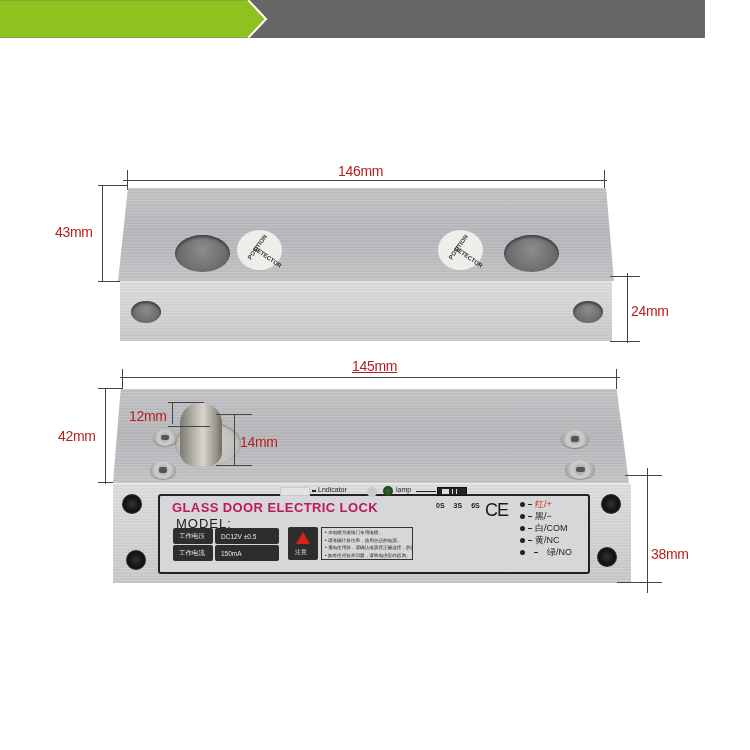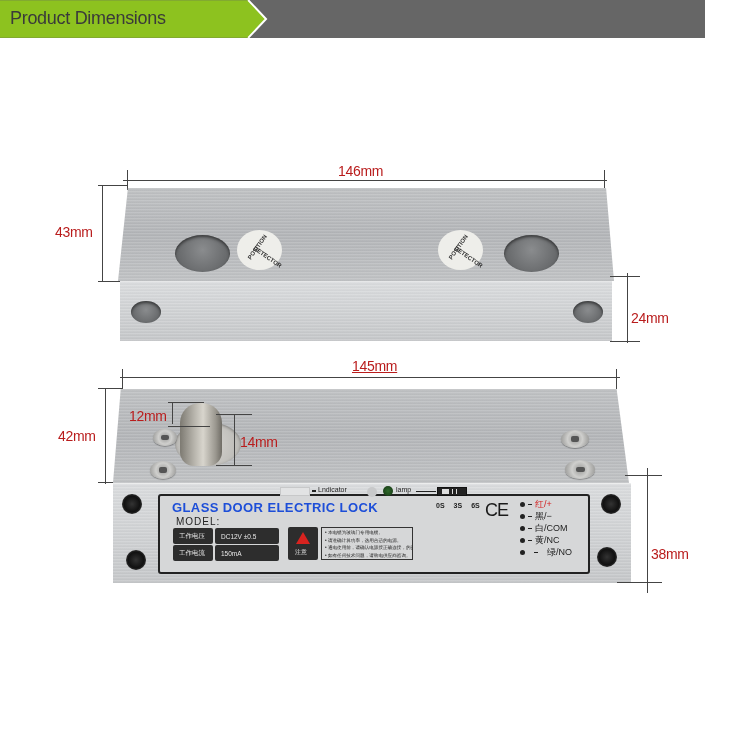--- a/index.html
+++ b/index.html
@@ -24,21 +24,20 @@
   .cell { position: absolute; background: #2d2d2d; color: #e8e8e8; font-size: 6.5px; display: flex; align-items: center; padding-left: 6px; border-radius: 2px; }
 </style>
 </head>
 <body>
 
 <div class="banner">
   <svg class="banner-green" width="272" height="38" viewBox="0 0 272 38">
     <polygon points="0,0 250,0 268,19 250,38 0,38" fill="#8dc21f"></polygon>
     <polyline points="250,0 268,19 250,38" fill="none" stroke="#ffffff" stroke-width="2"></polyline>
   </svg>
-  <div class="banner-title">Product Dimensions</div>
 </div>
 
 <div>
 
   <div class="dim-line" style="left:123px; top:180px; width:484px; height:1px;"></div>
   <div class="dim-line" style="left:127px; top:170px; width:1px; height:20px;"></div>
   <div class="dim-line" style="left:604px; top:170px; width:1px; height:22px;"></div>
   <div class="dim-text" style="left:338px; top:163px;">146mm</div>
 
   <div class="dim-line" style="left:102px; top:185px; width:1px; height:96px;"></div>
@@ -61,21 +60,21 @@
     <div style="position:absolute; left:6px; top:14px; transform:rotate(-55deg); font-size:6px;">POSITION</div>
     <div style="position:absolute; left:14px; top:24px; transform:rotate(35deg); font-size:6px;">DETECTOR</div>
   </div>
 
   <div class="hole" style="left:131px; top:301px; width:30px; height:22px;"></div>
   <div class="hole" style="left:573px; top:301px; width:30px; height:22px;"></div>
 
   <div class="dim-line" style="left:627px; top:273px; width:1px; height:70px;"></div>
   <div class="dim-line" style="left:610px; top:276px; width:30px; height:1px;"></div>
   <div class="dim-line" style="left:610px; top:341px; width:30px; height:1px;"></div>
-  <div class="dim-text" style="left:631px; top:310px;">24mm</div>
+  <div class="dim-text" style="left:631px; top:303px;">24mm</div>
 </div>
 
 <div>
 
   <div class="dim-line" style="left:120px; top:377px; width:500px; height:1px;"></div>
   <div class="dim-line" style="left:122px; top:369px; width:1px; height:20px;"></div>
   <div class="dim-line" style="left:616px; top:369px; width:1px; height:20px;"></div>
   <div class="dim-text" style="left:352px; top:358px;text-decoration:underline;">145mm</div>
 
   <div class="dim-line" style="left:105px; top:388px; width:1px; height:96px;"></div>
@@ -117,22 +116,22 @@
   <div style="position:absolute; left:367px; top:487px; width:10px; height:10px; border-radius:50%; background:#c8c9ca;"></div>
   <div style="position:absolute; left:383px; top:486px; width:10px; height:10px; border-radius:50%; background:radial-gradient(circle, #2f6a2b 0%, #143312 100%);"></div>
   <div style="position:absolute; left:396px; top:486px; font-size:7px; color:#222;">lamp</div>
   <div style="position:absolute; left:416px; top:491px; width:20px; height:1px; background:#222;"></div>
   <div style="position:absolute; left:437px; top:487px; width:30px; height:9px; background:#222; border:1px solid #111;">
     <div style="position:absolute; left:4px; top:1px; width:7px; height:5px; background:#ddd;"></div>
     <div style="position:absolute; left:14px; top:1px; width:1px; height:5px; background:#ddd;"></div>
     <div style="position:absolute; left:18px; top:1px; width:1px; height:5px; background:#ddd;"></div>
   </div>
 
-  <div style="position:absolute; left:172px; top:500px; font-size:13px; font-weight:bold; color:#1d4ed8; letter-spacing:0.4px;">GLASS DOOR ELECTRIC LOCK</div>
-  <div style="position:absolute; left:176px; top:516px; font-size:10px; color:#222; letter-spacing:1px;">MODEL:</div>
+  <div style="position:absolute; left:172px; top:500px; font-size:13px; font-weight:bold; color:#be185d; letter-spacing:0.4px;">GLASS DOOR ELECTRIC LOCK</div>
+  <div style="position:absolute; left:176px; top:516px; font-size:13px; color:#222; letter-spacing:1px;">MODEL:</div>
 
   <div style="position:absolute; left:436px; top:502px; display:flex; gap:9px; font-size:7px; color:#222; font-weight:bold;">
     <span>0S</span>
     <span>3S</span>
     <span>6S</span>
   </div>
 
   <div class="cell" style="left:173px; top:528px; width:40px; height:16px;">工作电压</div>
   <div class="cell" style="left:215px; top:528px; width:64px; height:16px;">DC12V ±0.5</div>
   <div class="cell" style="left:173px; top:545px; width:40px; height:16px;">工作电流</div>

